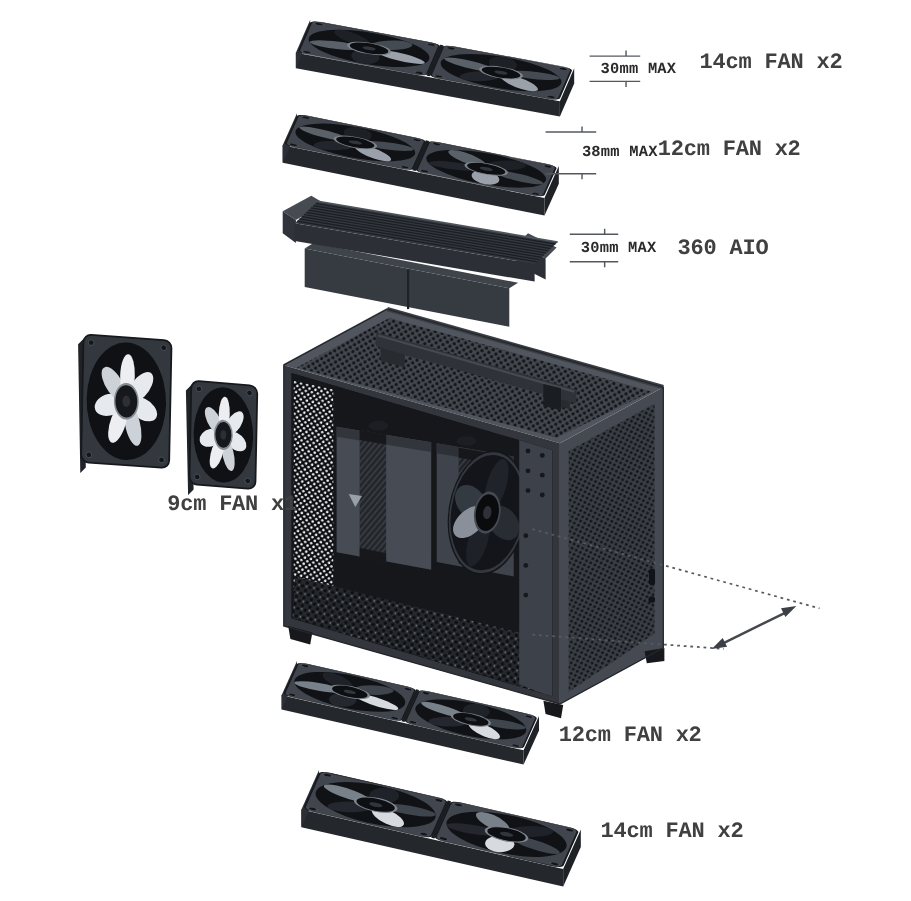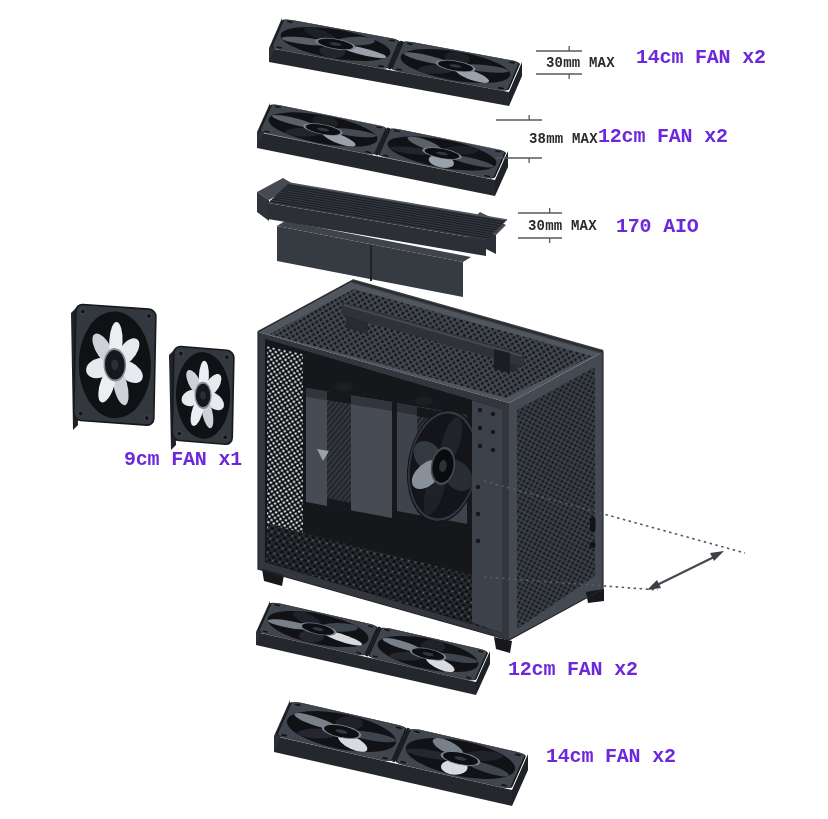--- a/index.html
+++ b/index.html
@@ -1,30 +1,30 @@
 <!DOCTYPE html>
 <html><head>
 <meta charset="utf-8">
 <style>
   html,body{margin:0;padding:0;background:#ffffff;}
   .stage{position:relative;width:828px;height:819px;background:#ffffff;overflow:hidden;
          font-family:Liberation Mono, monospace;}
   .art{position:absolute;left:0;top:0;}
   .lbl{position:absolute;font-weight:700;color:#2a2a2a;white-space:nowrap;}
   .dim{font-size:14px;letter-spacing:0.2px;}
-  .big{font-size:20px;letter-spacing:-0.2px;color:#6d28d9;}
+  .big{font-size:20px;letter-spacing:-0.2px;color:#404040;}
   .cool{font-size:17px;line-height:20px;color:#242424;}
   #dim-top{left:546px;top:55px;}
   #lbl-top{left:636px;top:46px;}
   #dim-mid{left:529px;top:131px;}
   #lbl-mid{left:598px;top:125px;}
   #dim-aio{left:528px;top:218px;}
   #lbl-aio{left:616px;top:215px;}
   #lbl-12left{left:2px;top:433px;}
-  #lbl-9left{left:124px;top:448px;}
+  #lbl-9left{left:152px;top:448px;}
   #cooler-block{left:672px;top:571px;}
   #lbl-12bot{left:508px;top:658px;}
   #lbl-14bot{left:546px;top:745px;}
 </style>
 </head>
 <body>
 
 <div class="stage">
 
   <svg id="art" class="art" width="828" height="819" viewBox="0 0 828 819">
@@ -474,20 +474,20 @@
       </g>
     </svg>
 
   <div class="lbl dim" id="dim-top">30mm MAX</div>
   <div class="lbl big" id="lbl-top">14cm FAN x2</div>
 
   <div class="lbl dim" id="dim-mid">38mm MAX</div>
   <div class="lbl big" id="lbl-mid">12cm FAN x2</div>
 
   <div class="lbl dim" id="dim-aio">30mm MAX</div>
-  <div class="lbl big" id="lbl-aio">170 AIO</div>
+  <div class="lbl big" id="lbl-aio">360 AIO</div>
 
   <div class="lbl big" id="lbl-9left">9cm FAN x1</div>
 
 
   <div class="lbl big" id="lbl-12bot">12cm FAN x2</div>
   <div class="lbl big" id="lbl-14bot">14cm FAN x2</div>
 </div>
 
 </body></html>

